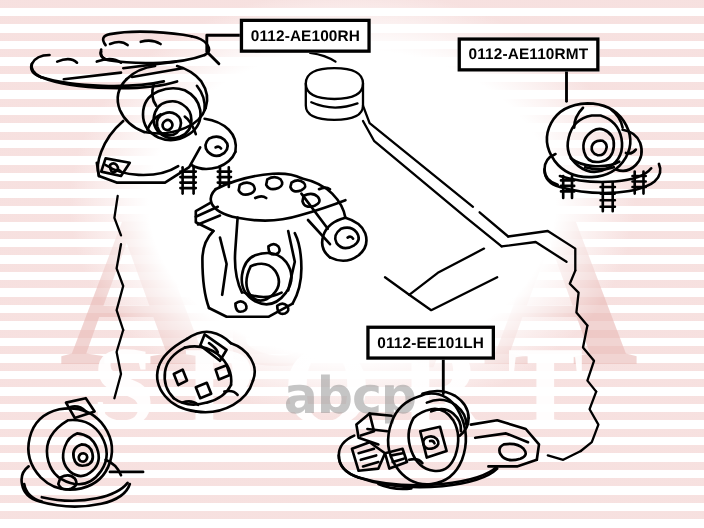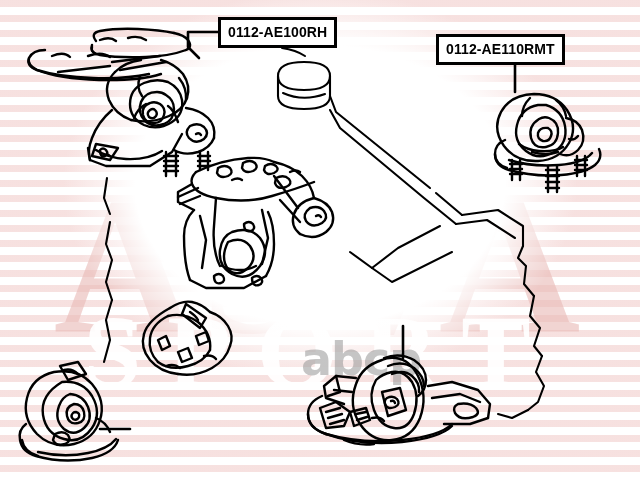--- a/index.html
+++ b/index.html
@@ -62,21 +62,20 @@
     position: absolute;
     left: 258px; top: 332px;
     font-family: "DejaVu Sans", sans-serif;
     font-weight: bold;
     font-size: 46px;
     letter-spacing: -1px;
     color: rgba(150,150,150,0.55);
     white-space: nowrap;
     pointer-events: none;
     user-select: none;
-    margin-left: 43px;
   }
   
   #art { position: absolute; inset: 0; }
   
   .label {
     position: absolute;
     box-sizing: border-box;
     background: #ffffff;
     border: 3px solid #000000;
     color: #000000;
@@ -338,17 +337,18 @@
         <path d="M356 414 L366 412 M357 420 L367 417"></path>
         <path d="M372 418 q8 -2 12 3"></path>
         <path d="M344 440 q14 6 30 4"></path>
       </g>
 
     </g>
   </svg>
 
   <div class="label" style="left:218px; top:17px;">0112-AE100RH</div>
 
-  <div class="label" style="left:436px; top:34px;">0112-AE110RMT</div>
-
+  <div class="label" style="left:416px; top:34px;">0112-AE110RMT</div>
+
+  <div class="label" style="left:333px; top:296px;">0112-EE101LH</div>
 
 
 </div>
 
 </body></html>

